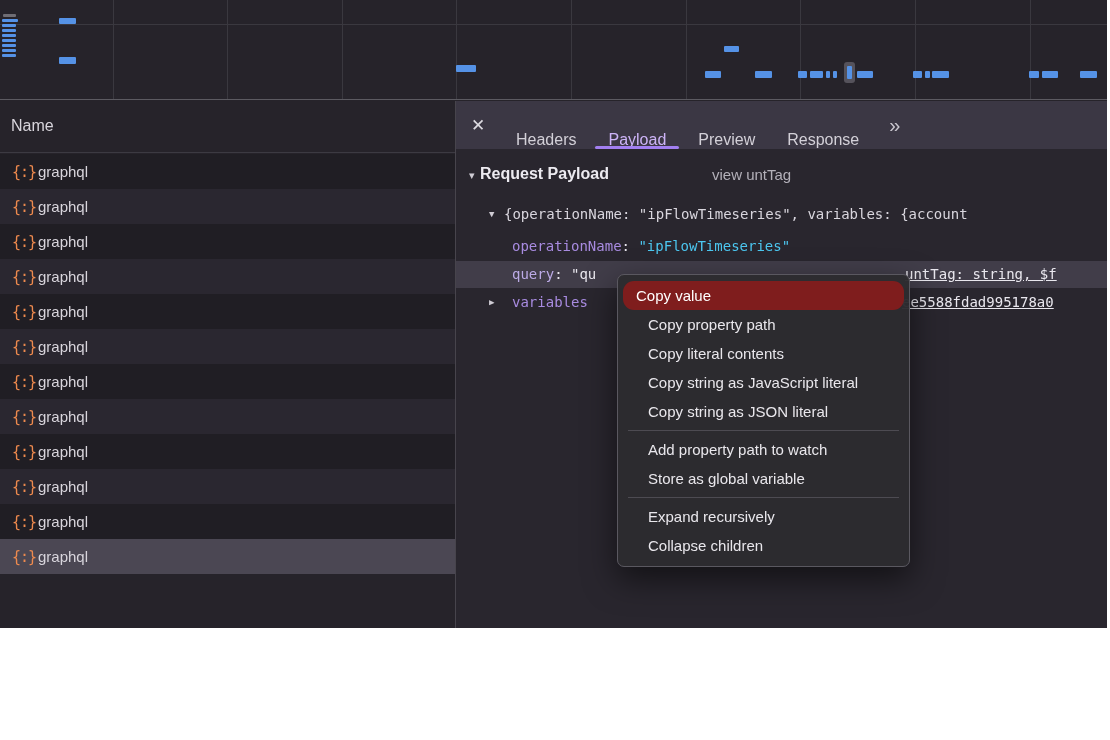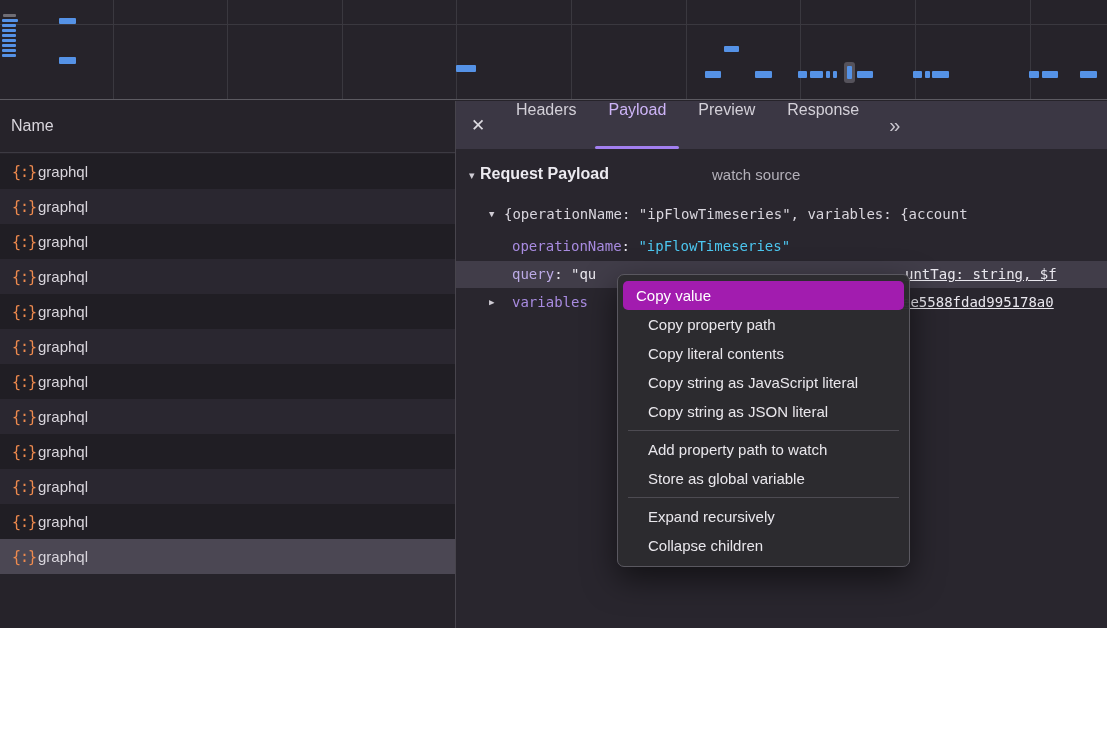--- a/index.html
+++ b/index.html
@@ -29,21 +29,21 @@
   .req-label { font-size:15px; color:#d8d5dc;text-align:center; }
 
   
   #v-divider { position:absolute; left:455px; top:101px; bottom:0; width:1px; background:#47444c; z-index:5; }
 
   
   #right-panel { position:absolute; left:456px; top:101px; right:0; bottom:0; background:#29262e; }
   #tab-bar { position:absolute; left:0; top:0; right:0; height:48px; background:#3b3744; display:flex; align-items:center; }
   #close-btn { width:44px; text-align:center; color:#dcdae0; font-size:17px; cursor:default; }
   #tab-strip { display:flex; height:100%; }
-  .tab { position:relative; display:flex; align-items:flex-start; padding:0 16px; font-size:16px; color:#d3d0d8; }
+  .tab { position:relative; display:flex; align-items:flex-end; padding:0 16px; font-size:16px; color:#d3d0d8;margin-top:27px; }
   .tab.active { color:#cdb4f7; }
   .tab.active::after { content:""; position:absolute; left:3px; right:3px; bottom:0; height:3px; background:#a27ff0; border-radius:2px; }
   #overflow-btn { margin-left:14px; color:#cac7d0; font-size:20px; }
 
   
   #payload { position:absolute; left:0; top:48px; right:0; bottom:0; overflow:hidden; }
   .sec-row { position:absolute; left:0; right:0; height:24px; white-space:nowrap; }
   #section-row { top:16px; }
   .sec-tri { position:absolute; left:13px; top:4px; font-size:11px; color:#cfccd4; }
   .sec-title { position:absolute; left:24px; top:0; font-size:16px; font-weight:bold; color:#eceaf0; }
@@ -65,21 +65,21 @@
   #query-frag { left:449px; }
   #variables-frag { left:446px; }
 
   
   #footer-line { position:absolute; left:0; top:682px; width:100%; height:1px; background:#3b393f; z-index:6; }
   #bottom-strip { position:absolute; left:0; top:728px; width:100%; height:9px; background:#1a191d; z-index:6; }
 
   
   #context-menu { position:absolute; left:617px; top:274px; width:293px; background:rgba(44,43,48,0.97); border:1px solid #5a5860; border-radius:7px; padding:6px 0; box-shadow:0 12px 32px rgba(0,0,0,0.55); z-index:20; }
   .menu-item { height:29px; line-height:29px; padding-left:30px; font-size:15px; color:#e9e7ec; white-space:nowrap; }
-  .menu-item.highlighted { background:#a21caf; color:#ffffff; margin:0 5px; padding-left:13px; border-radius:5px; }
+  .menu-item.highlighted { background:#7f1d1d; color:#ffffff; margin:0 5px; padding-left:13px; border-radius:11px; }
   .menu-sep { height:1px; background:#4d4b52; margin:4px 10px; }
 </style>
 </head>
 <body>
 
 <div id="stage">
   <div id="app">
 
     <div id="overview">
       <div id="grid-holder">
@@ -202,21 +202,21 @@
               <span>Response</span>
             </div>
           </div>
         <div id="overflow-btn">»</div>
       </div>
 
       <div id="payload">
         <div class="sec-row" id="section-row">
           <span class="sec-tri">▾</span>
           <span class="sec-title">Request Payload</span>
-          <span class="view-source">watch source</span>
+          <span class="view-source">view untTag</span>
         </div>
 
         <div class="tree-row" id="root-row">
           <span class="tri" style="top:0;">▼</span>
           <span class="tree-text">{operationName: "ipFlowTimeseries", variables: {account</span>
         </div>
 
         <div class="tree-row" id="opname-row">
           <span class="tree-text indent"><span class="key">operationName</span><span class="plain">: </span><span class="str">"ipFlowTimeseries"</span></span>
         </div>

